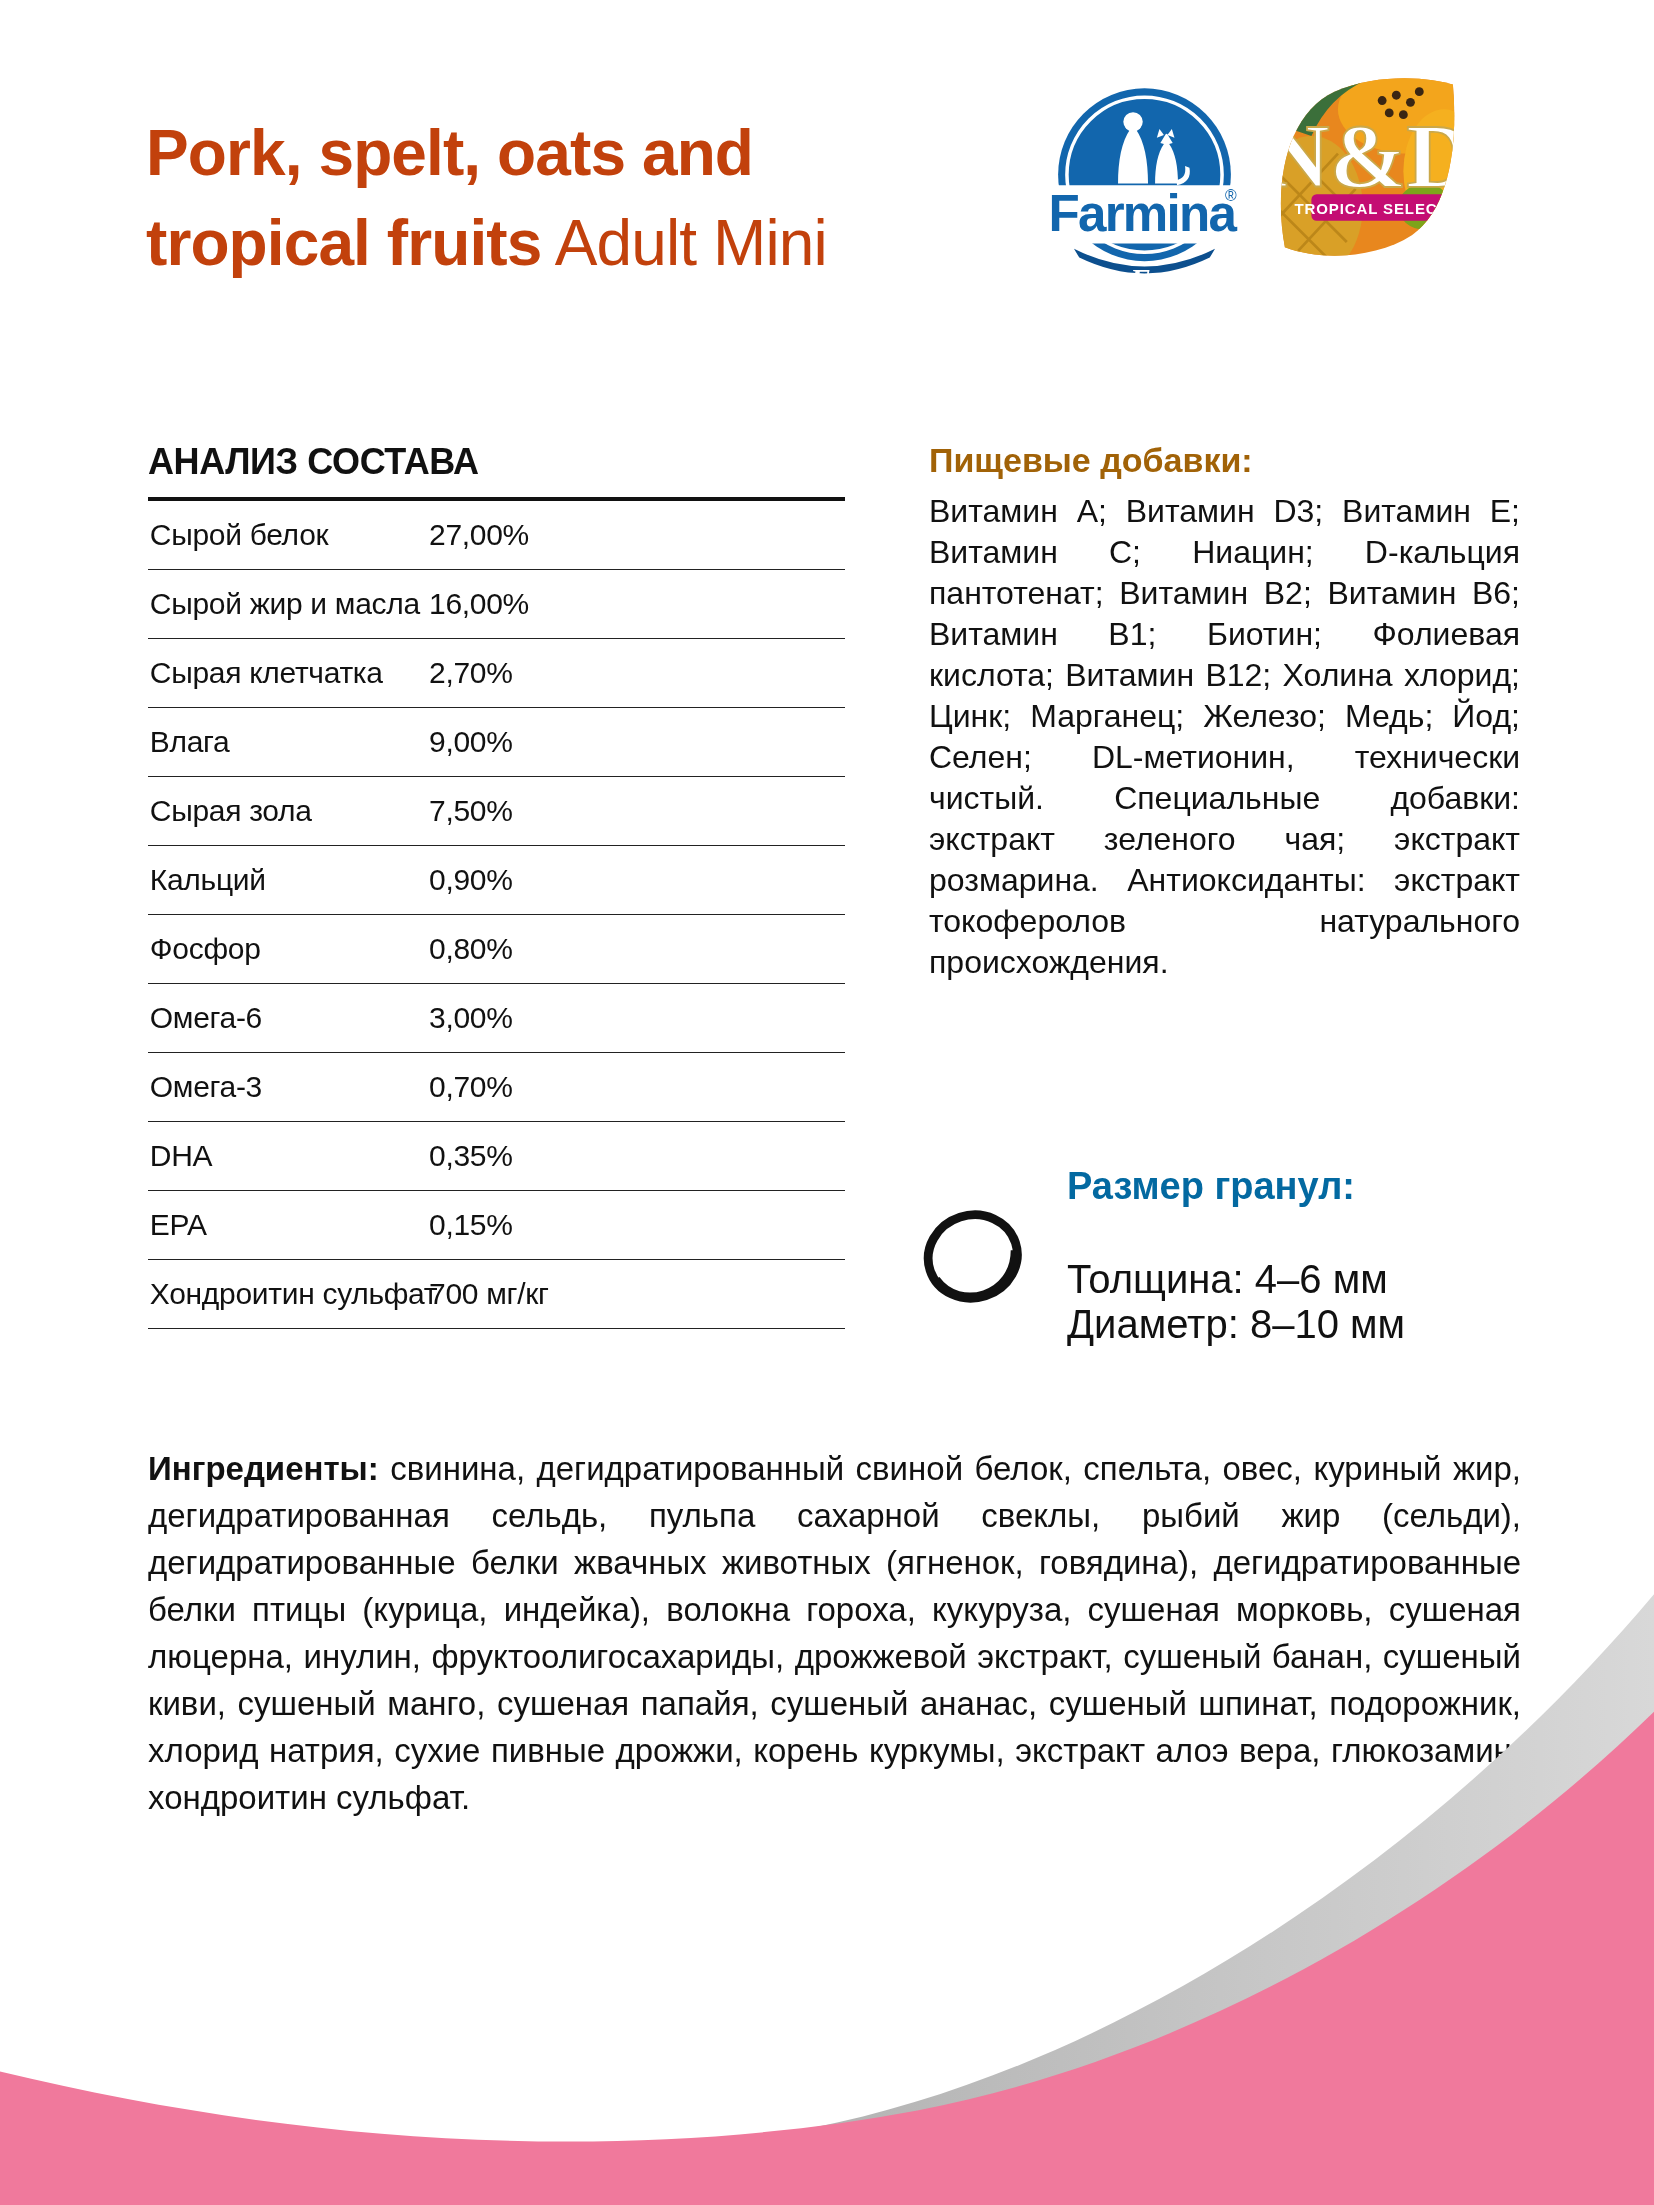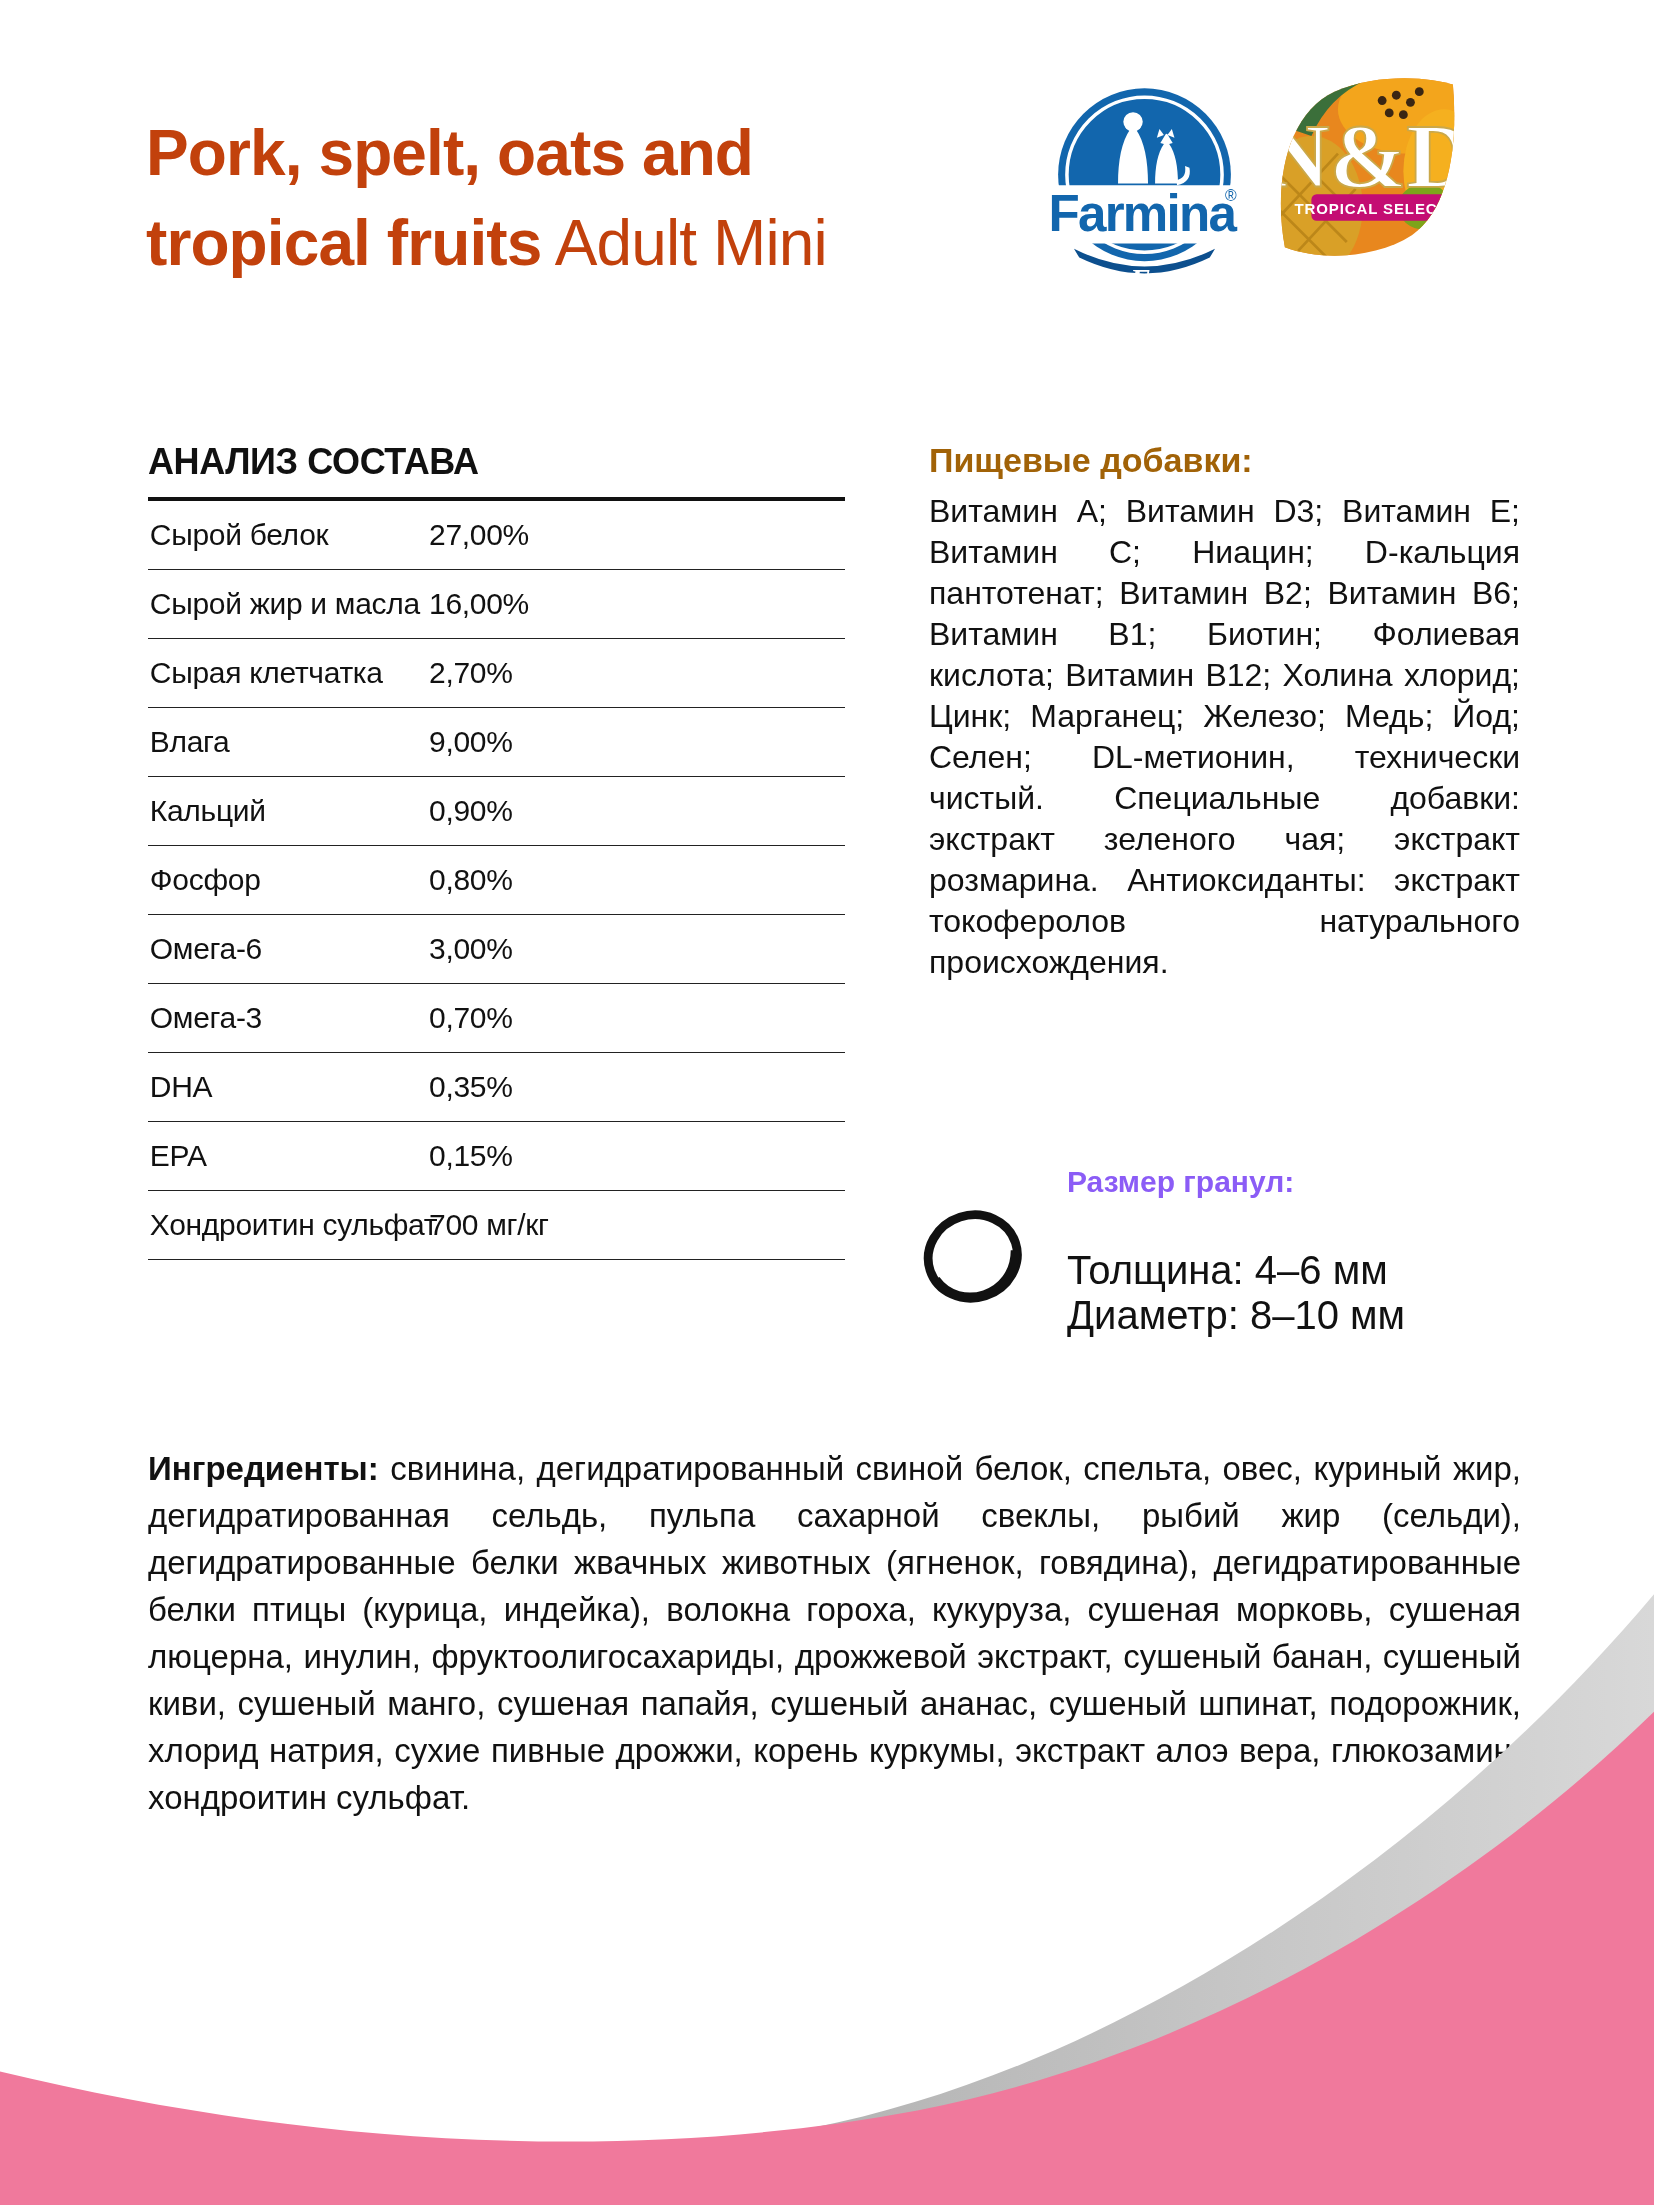--- a/index.html
+++ b/index.html
@@ -25,21 +25,21 @@
   .arow .val{position:absolute;left:281px;top:50%;transform:translateY(-50%);white-space:nowrap;}
 
   
   .additives{position:absolute;left:929px;top:441px;width:591px;}
   .additives h2{margin:0;font-size:34px;font-weight:bold;color:#a16207;}
   .additives p{margin:10.6px 0 0 0;font-size:32px;line-height:41px;text-align:justify;color:#111;}
 
   
   .granules-icon{position:absolute;left:919px;top:1198px;width:113px;height:139px;}
   .granules{position:absolute;left:1067px;top:1165px;width:415px;}
-  .granules h2{margin:0;font-size:30px;font-weight:bold;color:#8b5cf6;}
+  .granules h2{margin:0;font-size:38px;font-weight:bold;color:#0369a1;}
   .granules .lines{margin-top:49px;font-size:40px;line-height:45px;color:#111;}
 
   
   .ingredients{position:absolute;left:148px;top:1445px;width:1373px;
                font-size:33px;line-height:47px;text-align:justify;color:#111;}
   .ingredients b{font-weight:bold;}
 
   
   .bottom-waves{position:absolute;left:0;top:0;width:1654px;height:2206px;pointer-events:none;}
 </style>
@@ -126,20 +126,24 @@
   <div class="arow">
     <span class="lbl">Сырая клетчатка</span>
     <span class="val">2,70%</span>
   </div>
 
   <div class="arow">
     <span class="lbl">Влага</span>
     <span class="val">9,00%</span>
   </div>
 
+  <div class="arow">
+    <span class="lbl">Сырая зола</span>
+    <span class="val">7,50%</span>
+  </div>
 
   <div class="arow">
     <span class="lbl">Кальций</span>
     <span class="val">0,90%</span>
   </div>
 
   <div class="arow">
     <span class="lbl">Фосфор</span>
     <span class="val">0,80%</span>
   </div>

